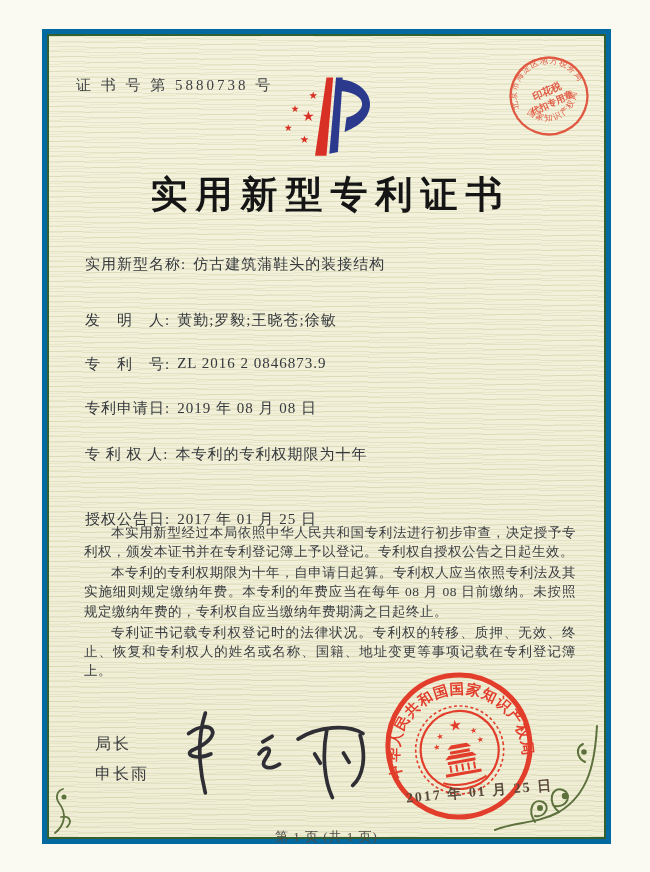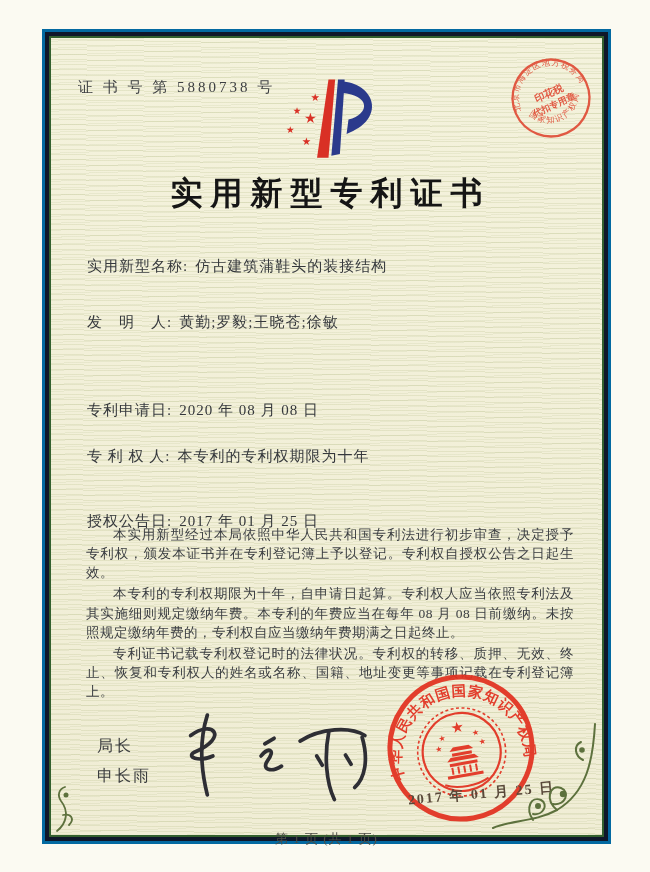--- a/index.html
+++ b/index.html
@@ -5,42 +5,42 @@
   html,body{margin:0;padding:0;}
   body{
     width:650px;height:872px;overflow:hidden;
     background:#fbfaf2;
     font-family:"Liberation Serif","DejaVu Serif",serif;
   }
   .page{position:relative;width:650px;height:872px;}
   
   .frame-outer{
     position:absolute;left:42px;right:39px;top:29px;bottom:28px;
-    border:3px solid #0369a1;
+    border:1px solid #0369a1;
     padding:4px;
-    background:#0f172a;
+    background:#0369a1;
   }
   .frame-inner{
     position:relative;width:100%;height:100%;box-sizing:border-box;
     border:2px solid #33602e;
     background:
       repeating-linear-gradient(1deg, rgba(166,176,112,.20) 0 1px, rgba(255,255,255,0) 1px 5px),
       repeating-linear-gradient(-2deg, rgba(150,165,105,.12) 0 1px, rgba(255,255,255,0) 1px 7px),
       linear-gradient(#f4f2dc,#f0edd5);
   }
   
   .cert-no{
     position:absolute;left:27px;top:40px;
     font-size:15px;color:#3d3f42;letter-spacing:3px;
   }
   .tax-stamp{position:absolute;left:452px;top:12px;width:96px;height:96px;opacity:.88;}
   .logo{position:absolute;left:228px;top:34px;width:118px;height:100px;}
   .title{
     position:absolute;left:0;right:0;top:134px;
-    text-align:center;font-size:32px;font-weight:bold;color:#151515;
+    text-align:center;font-size:37px;font-weight:bold;color:#151515;
     letter-spacing:8px;text-indent:8px;
   }
   
   .field{
     position:absolute;left:36px;right:20px;display:flex;
     font-size:15px;color:#35383c;letter-spacing:1px;white-space:nowrap;
   }
   .field .flabel{margin-right:7px;}
   .f1{top:219px}.f2{top:275px}.f3{top:319px}.f4{top:363px}.f5{top:409px}.f6{top:474px}
   
@@ -114,23 +114,27 @@
       <div class="title">实用新型专利证书</div>
 
       <div class="field f1">
         <span class="flabel">实用新型名称:</span>
         <span class="fvalue">仿古建筑蒲鞋头的装接结构</span>
       </div>
       <div class="field f2">
         <span class="flabel">发　明　人:</span>
         <span class="fvalue">黄勤;罗毅;王晓苍;徐敏</span>
       </div>
+      <div class="field f3">
+        <span class="flabel">专　利　号:</span>
+        <span class="fvalue">ZL 2016 2 0846873.9</span>
+      </div>
       <div class="field f4">
         <span class="flabel">专利申请日:</span>
-        <span class="fvalue">2020 年 08 月 08 日</span>
+        <span class="fvalue">2019 年 08 月 08 日</span>
       </div>
       <div class="field f5">
         <span class="flabel">专 利 权 人:</span>
         <span class="fvalue">本专利的专利权期限为十年</span>
       </div>
       <div class="field f6">
         <span class="flabel">授权公告日:</span>
         <span class="fvalue">2017 年 01 月 25 日</span>
       </div>
 

